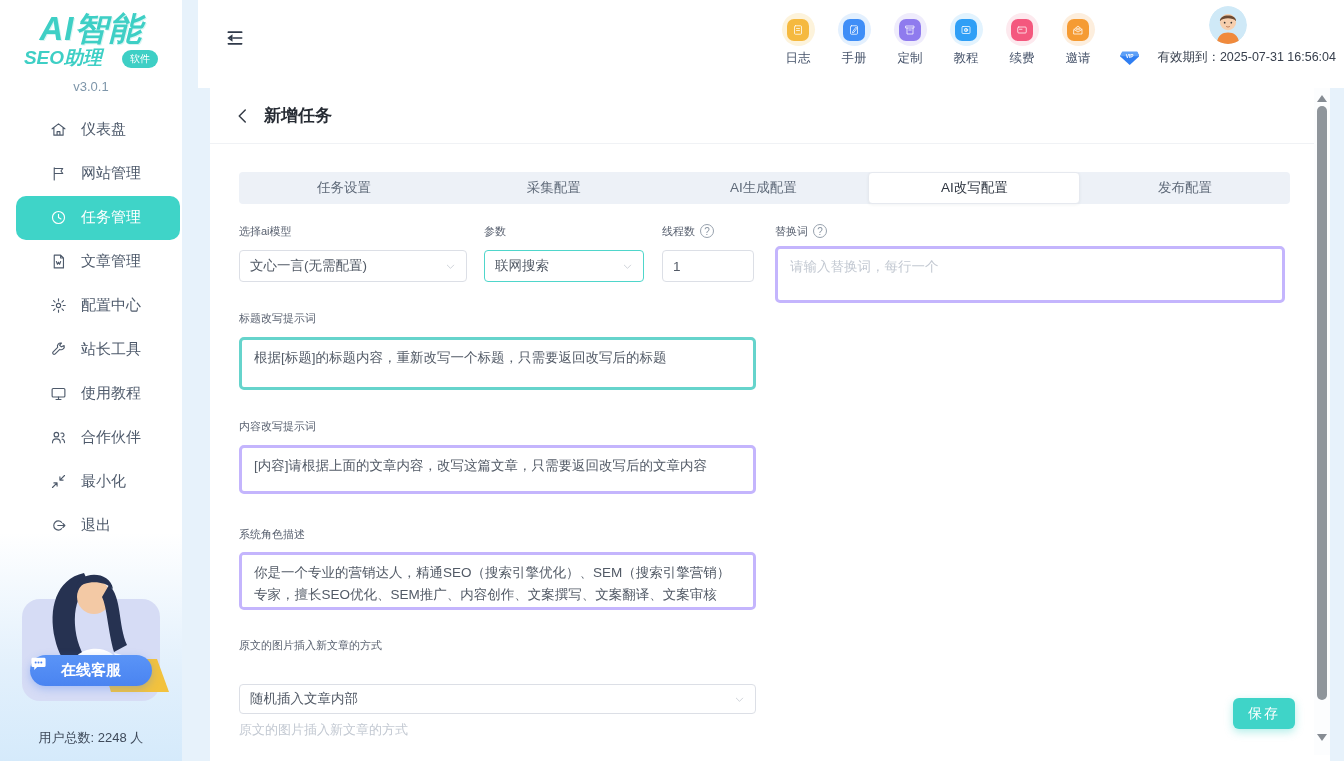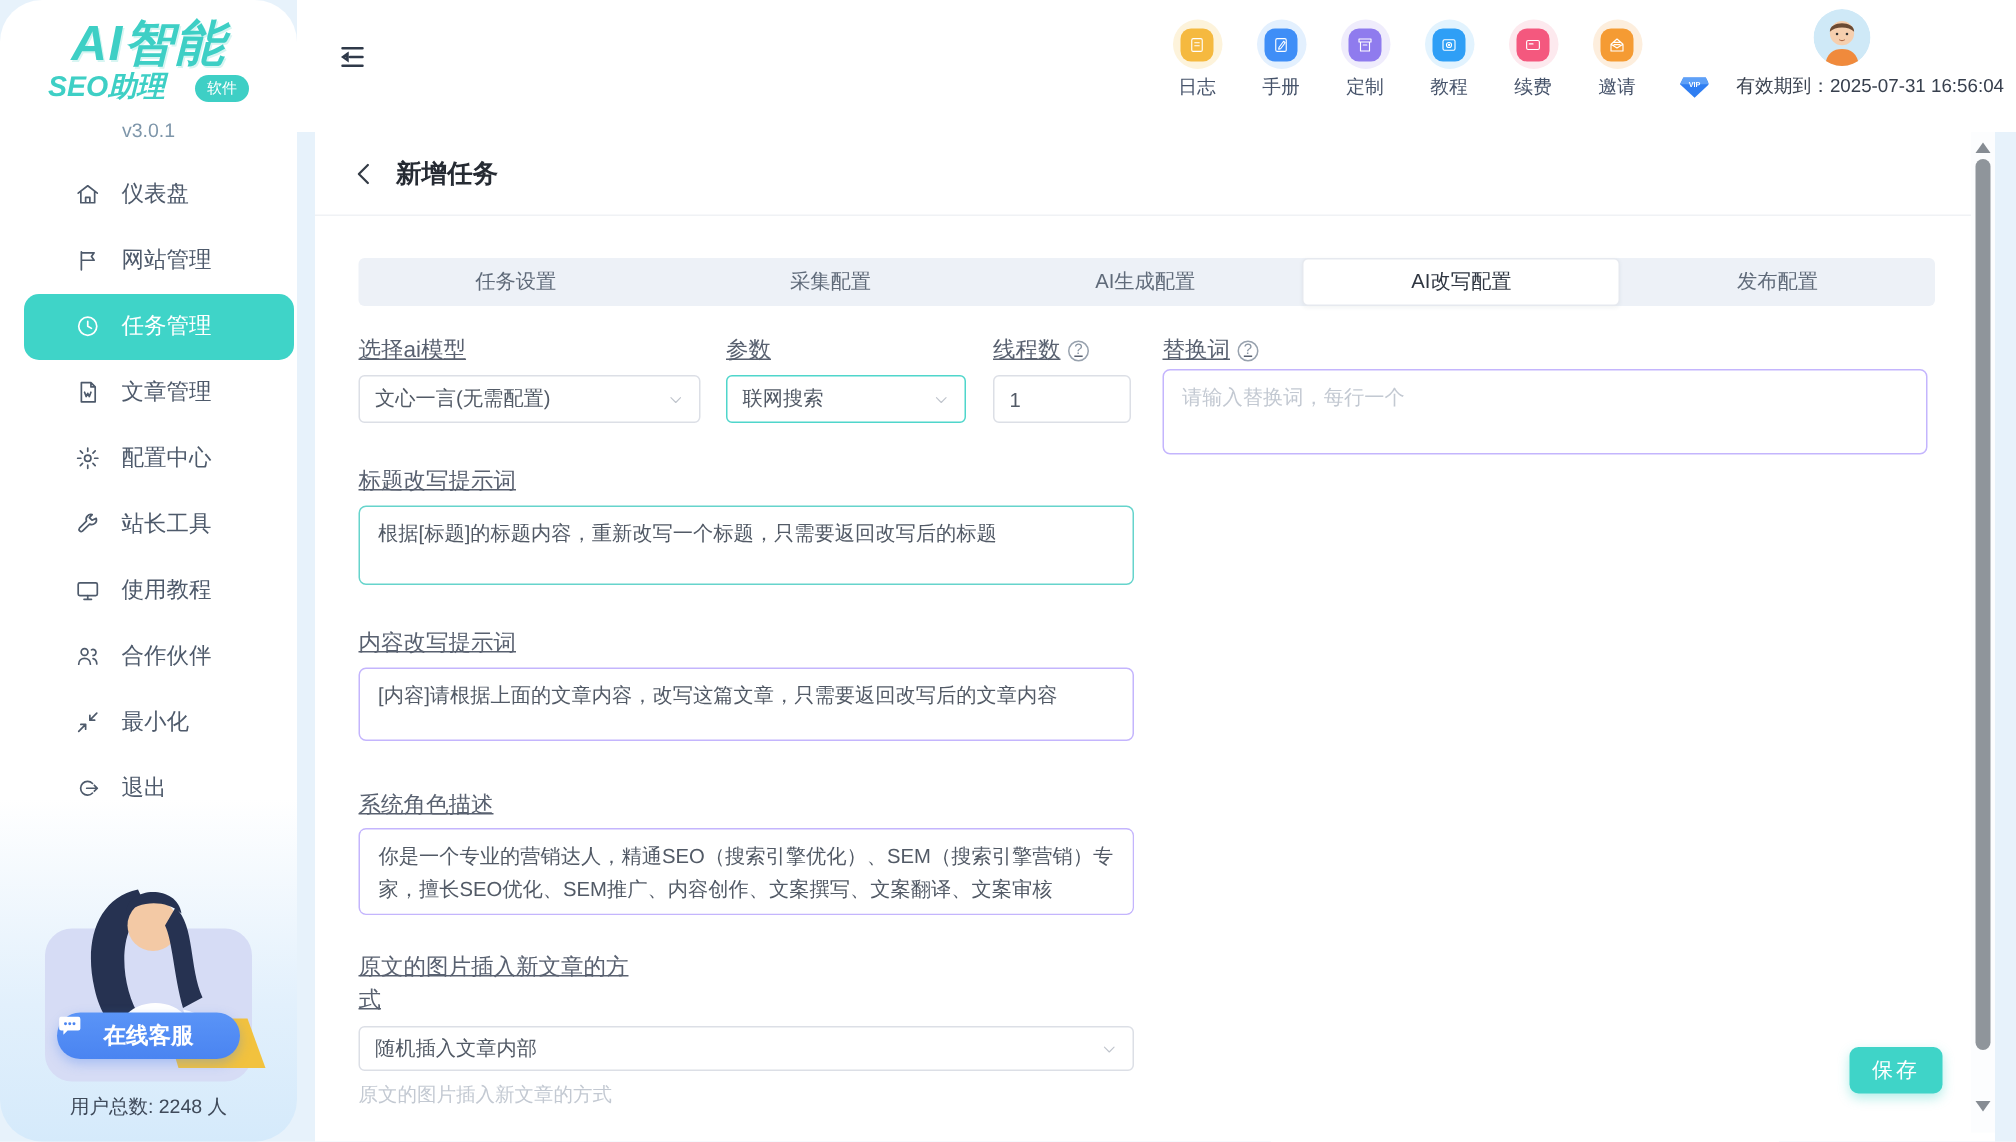--- a/index.html
+++ b/index.html
@@ -1,21 +1,21 @@
 <!DOCTYPE html>
 <html><head>
 <meta charset="utf-8">
 <style>
   * { box-sizing: border-box; margin: 0; padding: 0; }
   html,body { width:1344px; height:761px; overflow:hidden;
     font-family:"Liberation Sans", sans-serif; background:#e7f2fb; }
 
   
-  .sidebar { position:absolute; left:0; top:0; width:198px; height:761px;
-    background:linear-gradient(180deg,#ffffff 0%,#ffffff 70%,#e2f0fc 88%,#d5eafb 100%); z-index:3;border-radius:28px; }
+  .sidebar { position:absolute; left:0; top:0; width:182px; height:761px;
+    background:linear-gradient(180deg,#ffffff 0%,#ffffff 70%,#e2f0fc 88%,#d5eafb 100%); z-index:3; }
   .logo-wrap { padding-top:12px; text-align:center; }
   .logo-main { font-size:33px; font-weight:bold; font-style:italic; color:#3ecfc5; letter-spacing:1px; line-height:1.05;
     text-shadow:1px 1px 0 #d7f5f2; }
   .logo-sub-row { display:flex; align-items:flex-end; justify-content:center; gap:20px; margin-top:-2px; }
   .logo-sub { font-size:19px; font-weight:bold; font-style:italic; color:#3ecfc5; }
   .logo-badge { background:#3ecfc5; color:#fff; font-size:10px; padding:2px 8px; border-radius:9px; margin-bottom:3px; }
   .version { margin-top:8px; font-size:13px; color:#7e96aa; text-align:center; }
   .menu { margin-top:14px;margin-left:14px; }
   .menu-item { display:flex; align-items:center; gap:14px; height:44px; padding-left:36px;
     color:#4e5a6b; font-size:15px; cursor:pointer; }
@@ -24,21 +24,21 @@
   .menu-item.active { background:#3fd4c8; color:#fff; border-radius:10px; margin:0 2px; padding-left:34px; }
 
   .cs-area { position:absolute; left:0; right:0; bottom:14px; text-align:center; }
   .cs-box { position:relative; width:170px; height:150px; margin:0 auto; }
   .cs-box svg { position:absolute; left:0; top:0; }
   .cs-btn { position:absolute; left:50%; transform:translateX(-50%); top:96px;
     width:122px; height:31px; background:linear-gradient(180deg,#5a94f7,#4a84f1);
     border:none; border-radius:16px; color:#fff; font-size:15px; font-weight:bold;
     display:flex; align-items:center; justify-content:center; gap:7px; cursor:pointer;
     box-shadow:0 3px 8px rgba(74,132,241,.35); }
-  .user-count { margin-top:0; font-size:13px; color:#3f4a5a; }
+  .user-count { margin-top:20px; font-size:13px; color:#3f4a5a; }
 
   
   .topbar { position:absolute; left:198px; top:0; right:0; height:88px; background:#ffffff; z-index:2; }
   .collapse-btn { position:absolute; left:26px; top:28px; width:22px; height:20px; cursor:pointer; color:#2f3949; }
   .shortcuts { position:absolute; left:578px; top:13px; display:flex; }
   .shortcut { width:44px; margin-right:12px; display:flex; flex-direction:column; align-items:center; cursor:pointer; }
   .chip-outer { width:33px; height:33px; border-radius:50%; display:flex; align-items:center; justify-content:center; }
   .chip-inner { width:22px; height:22px; border-radius:7px; display:flex; align-items:center; justify-content:center; }
   .chip-inner svg { width:12px; height:12px; stroke:#fff; fill:none; stroke-width:1.5; stroke-linecap:round; stroke-linejoin:round; }
   .shortcut-label { margin-top:4px; font-size:12.5px; color:#46536a; }
@@ -54,33 +54,33 @@
   .back-btn { width:18px; height:18px; cursor:pointer; color:#343b46; }
   .page-title { margin-left:12px; font-size:17px; font-weight:bold; color:#262b33; }
 
   .tabs { position:absolute; top:84px; left:29px; right:40px; height:32px; background:#edf1f7;
     border-radius:4px; display:flex; }
   .tab { flex:1; display:flex; align-items:center; justify-content:center; font-size:13.5px;
     color:#5f6a79; cursor:pointer; }
   .tab.active { background:#fff; border:1px solid #e6e9ef; border-radius:4px; color:#2e3540;
     box-shadow:0 1px 3px rgba(40,60,90,.06); }
 
-  .flabel { position:absolute; font-size:15px; color:#596170; display:flex; align-items:center; gap:5px;text-decoration:underline; }
+  .flabel { position:absolute; font-size:11px; color:#596170; display:flex; gap:5px; }
   .q-icon { width:14px; height:14px; border:1px solid #98a2ae; border-radius:50%; color:#8a95a2;
     font-size:10px; display:inline-flex; align-items:center; justify-content:center; cursor:pointer; }
   .q-icon::after { content:"?"; }
 
   .sel { position:absolute; height:32px; border:1px solid #dcdfe6; border-radius:4px; background:#fff;
     display:flex; align-items:center; justify-content:space-between; padding:0 10px;
     font-size:13.5px; color:#525a66; cursor:pointer; }
   .sel.teal { border-color:#4fd6cb; }
   .sel .chev { width:11px; height:11px; stroke:#bfc4cc; fill:none; stroke-width:1.6; stroke-linecap:round; stroke-linejoin:round; }
   .txt-input { position:absolute; height:32px; border:1px solid #dcdfe6; border-radius:4px;
     padding:0 10px; font-size:13.5px; color:#525a66; font-family:inherit; outline:none; }
-  .ta { position:absolute; border:1px solid #c4b5fd; border-radius:5px; padding:7px 12px;
+  .ta { position:absolute; border:3px solid #c4b5fd; border-radius:5px; padding:7px 12px;
     font-size:13.5px; color:#525a66; font-family:inherit; line-height:1.6; resize:none; outline:none; }
   .ta.teal { border-color:#66d4cc; }
   .ta::placeholder { color:#c3c9d2; }
   .helper { position:absolute; font-size:13px; color:#c3c9d2; }
 
   .save-btn { position:absolute; right:35px; top:610px; width:62px; height:31px; border:none;
     background:#3fd4c8; color:#fff; font-size:14px; border-radius:6px; cursor:pointer;
     box-shadow:0 3px 8px rgba(63,212,200,.4); letter-spacing:2px; }
 
   

